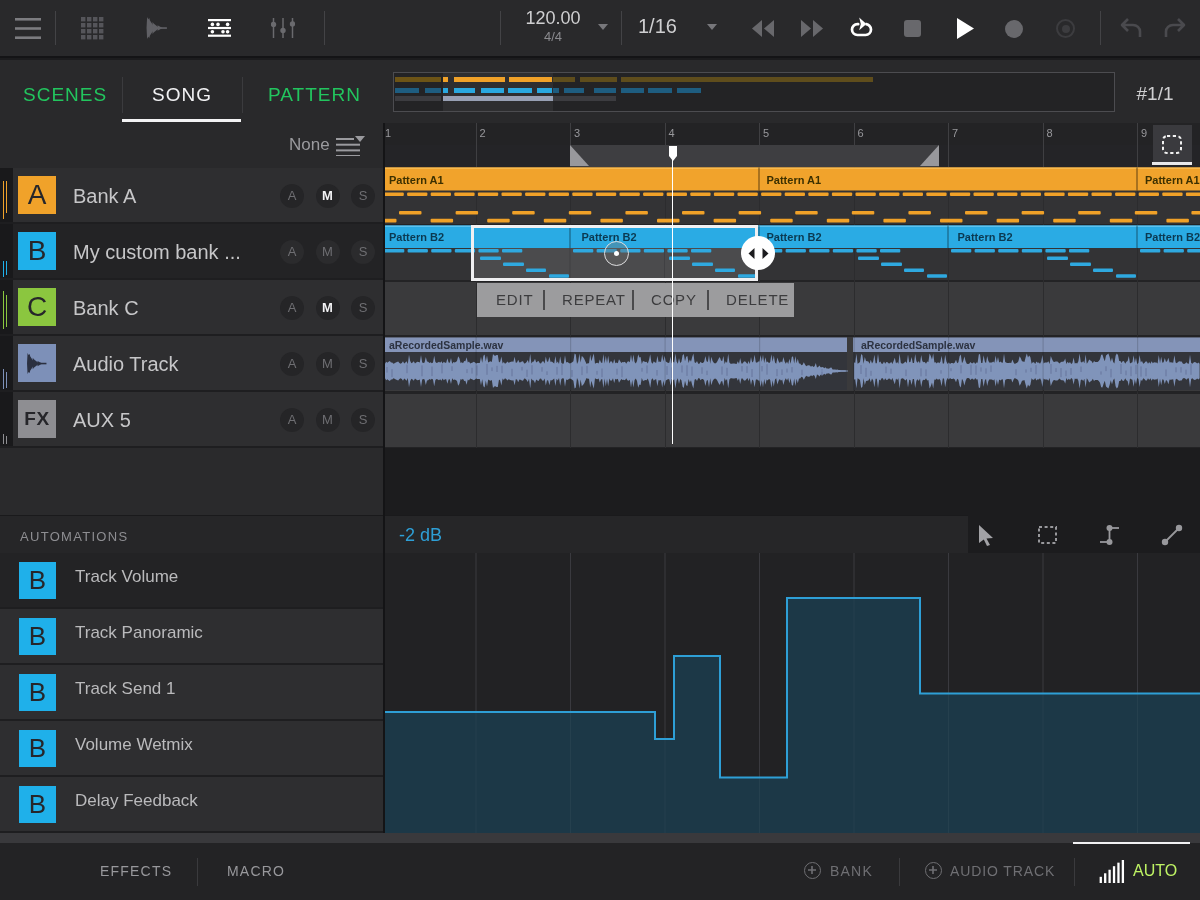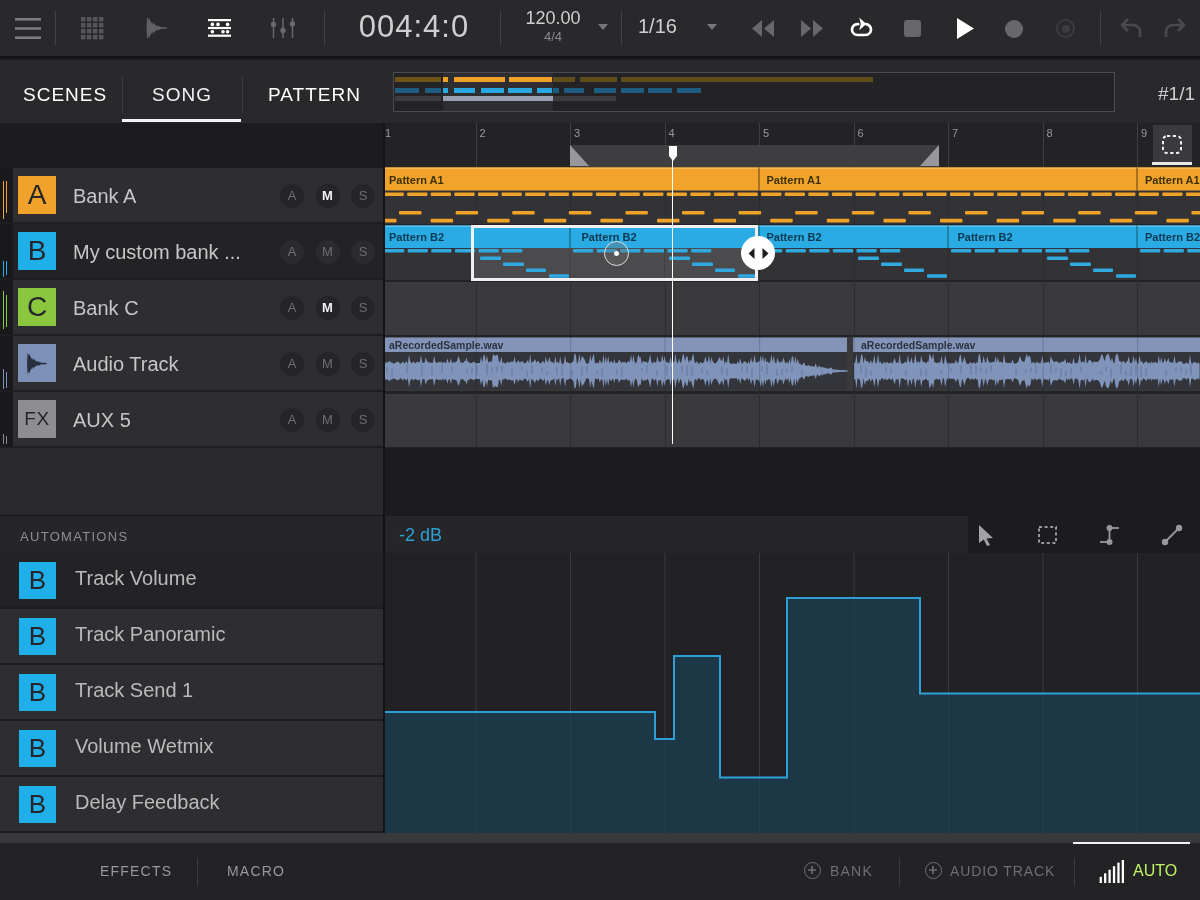--- a/index.html
+++ b/index.html
@@ -9,24 +9,24 @@
 
 #toolbar{left:0;top:0;width:1200px;height:58px;background:#29292b;border-bottom:2px solid #141416}
 .tsep{position:absolute;top:11px;width:1px;height:34px;background:#434346}
 .time{position:absolute;left:352px;top:9px;width:124px;text-align:center;font-size:31px;font-weight:400;color:#cfcfd1;letter-spacing:1px}
 .tempo{position:absolute;left:512px;top:8px;width:82px;text-align:center;color:#cfcfd1;font-size:18px}
 .tempo .sub{font-size:13px;color:#8a8a8e;margin-top:0px}
 .sig{position:absolute;left:638px;top:15px;width:68px;color:#cfcfd1;font-size:20px}
 .caret{position:absolute;width:0;height:0;border-left:5px solid transparent;border-right:5px solid transparent;border-top:6px solid #77777b}
 
 #header{left:0;top:60px;width:1200px;height:63px;background:#29292b}
-.tab{position:absolute;top:24px;font-size:19px;letter-spacing:1px;color:#ffffff}
+.tab{position:absolute;top:24px;font-size:19px;letter-spacing:1px;color:#22c55e}
 .tabsep{position:absolute;top:17px;width:1px;height:36px;background:#3b3b3e}
 #minimap{position:absolute;left:393px;top:12px;width:722px;height:40px;background:#232325;border:1px solid #4c4c50}
-#hash{position:absolute;left:1115px;top:23px;width:80px;text-align:right;color:#cfcfd1;font-size:19px}
+#hash{position:absolute;left:1115px;top:23px;width:80px;text-align:center;color:#cfcfd1;font-size:19px}
 
 #nonerow{left:0;top:123px;width:383px;height:45px;background:#29292b}
 #lpanel{left:0;top:168px;width:383px;height:347px;background:#2a2a2c}
 .trow{position:absolute;left:0;width:383px;height:54px;background:#2e2e30}
 .trow.sel{background:#232325}
 .gutter{position:absolute;left:0;top:0;width:13px;height:54px;background:#19191b}
 .gbar{position:absolute;width:1.6px}
 .ticon{position:absolute;left:18px;top:8px;width:38px;height:38px;text-align:center;line-height:38px;font-size:28px;color:#26262a}
 .tname{position:absolute;left:73px;top:16.5px;font-size:20px;color:#c6c6c8}
 .ams{position:absolute;top:16px;width:24px;height:24px;border-radius:50%;text-align:center;line-height:24px;font-size:13px}
@@ -36,21 +36,21 @@
 .rt{position:absolute;top:0;width:1px;height:22px;background:#3f3f42}
 #loopstrip{left:385px;top:145px;width:815px;height:22px;background:#242427}
 #tracks{left:385px;top:167px;width:815px;height:281px;background:#232325}
 .vg{position:absolute;top:0;width:1px;height:281px;background:#2c2c2e}
 
 #autohdr{left:0;top:515px;width:968px;height:38px;background:#262628;border-top:1px solid #1a1a1c}
 #autorows{left:0;top:553px;width:385px;height:280px}
 .arow{position:absolute;left:0;width:385px;height:54px;background:#2e2e30}
 .arow.sel{background:#232325}
 .aicon{position:absolute;left:19px;top:9px;width:37px;height:37px;background:#1fb0ea;color:#26262a;text-align:center;line-height:37px;font-size:26px}
-.aname{position:absolute;left:75px;top:14px;font-size:20px;color:#bababc}
+.aname{position:absolute;left:75px;top:14px;font-size:17px;color:#bababc}
 #autograph{left:385px;top:553px;width:815px;height:280px;background:#222224}
 
 #scrollstrip{left:0;top:833px;width:1200px;height:10px;background:#39393c}
 #bottombar{left:0;top:843px;width:1200px;height:66px;background:#232325}
 .bbtxt{position:absolute;top:20px;font-size:14px;letter-spacing:1.2px;color:#98989c}
 .bbsep{position:absolute;top:15px;width:1px;height:28px;background:#3a3a3d}
 .dim{color:#6f6f73}
 </style></head>
 <body>
 <div id="app">
@@ -111,21 +111,20 @@
           <path d="M12 0V20"></path>
           <path d="M21.5 0V20"></path>
         </g>
     <g fill="#6a6a6e">
           <circle cx="2.5" cy="6.5" r="2.7"></circle>
           <circle cx="12" cy="12.5" r="2.7"></circle>
           <circle cx="21.5" cy="6" r="2.7"></circle>
         </g>
   </svg>
   <div class="tsep" style="left:324px"></div>
-  <div class="time">004:4:0</div>
   <div class="tsep" style="left:500px"></div>
   <div class="tempo">120.00<div class="sub">4/4</div></div>
   <div class="caret" style="left:598px;top:24px"></div>
   <div class="tsep" style="left:621px"></div>
   <div class="sig">1/16</div>
   <div class="caret" style="left:707px;top:24px"></div>
   <svg class="abs" style="left:751px;top:20px" width="24" height="17" viewBox="0 0 24 17">
     <g fill="#68686c">
           <path d="M11 0 L11 17 L1 8.5Z"></path>
           <path d="M23 0 L23 17 L13 8.5Z"></path>
@@ -190,20 +189,32 @@
     <div class="abs" style="left:254px;top:14.5px;height:5px;background:#1e5d80;width:23.5px"></div>
     <div class="abs" style="left:283px;top:14.5px;height:5px;background:#1e5d80;width:23.5px"></div>
 
     <div class="abs" style="left:1px;top:23px;height:5px;background:#3c3c40;width:46px"></div>
     <div class="abs" style="left:49px;top:23px;height:5px;background:#98a0b4;width:110px"></div>
     <div class="abs" style="left:159px;top:23px;height:5px;background:#3c3c40;width:63px"></div>
   </div>
   <div id="hash">#1/1</div>
 </div>
 
+<div class="abs" id="nonerow">
+  <div class="abs" style="left:289px;top:12px;font-size:17px;color:#9a9a9e">None</div>
+  <svg class="abs" style="left:336px;top:13px" width="29" height="20" viewBox="0 0 29 20">
+    <g stroke="#9a9a9e" stroke-width="2">
+          <path d="M0 3H18"></path>
+          <path d="M0 8.7H24"></path>
+          <path d="M0 14.4H24"></path>
+          <path d="M0 20H24"></path>
+        </g>
+    <path d="M19 0 H29 L24 6Z" fill="#9a9a9e"></path>
+  </svg>
+</div>
 
 <div class="abs" id="ruler">
       <div class="rn" style="left:0.0px">1</div>
       <div class="rn" style="left:94.5px">2</div>
       <div class="rn" style="left:189.0px">3</div>
       <div class="rn" style="left:283.5px">4</div>
       <div class="rn" style="left:378.0px">5</div>
       <div class="rn" style="left:472.5px">6</div>
       <div class="rn" style="left:567.0px">7</div>
       <div class="rn" style="left:661.5px">8</div>
@@ -408,20 +419,29 @@
 <div class="abs" style="left:604px;top:241px;width:25px;height:25px;border:1.5px solid #dedee0;border-radius:50%;background:rgba(110,110,110,0.38)">
   <div class="abs" style="left:9px;top:9px;width:5px;height:5px;background:#fff;border-radius:50%"></div>
 </div>
 <div class="abs" style="left:741px;top:236px;width:34px;height:34px;background:#fff;border-radius:50%">
   <svg class="abs" style="left:6.5px;top:11.5px" width="21" height="11" viewBox="0 0 21 11">
     <path d="M6.5 0 L6.5 11 L0.5 5.5Z" fill="#1c1c1e"></path>
         <path d="M14.5 0 L14.5 11 L20.5 5.5Z" fill="#1c1c1e"></path>
   </svg>
 </div>
 
+<div class="abs" style="left:477px;top:283px;width:317px;height:34px;background:#9c9c9e">
+  <div class="abs" style="left:19px;top:8px;font-size:15px;letter-spacing:0.8px;color:#3c3c3e">EDIT</div>
+  <div class="abs" style="left:66px;top:7px;width:2px;height:20px;background:#4a4a4c"></div>
+  <div class="abs" style="left:85px;top:8px;font-size:15px;letter-spacing:0.8px;color:#3c3c3e">REPEAT</div>
+  <div class="abs" style="left:155px;top:7px;width:2px;height:20px;background:#4a4a4c"></div>
+  <div class="abs" style="left:174px;top:8px;font-size:15px;letter-spacing:0.8px;color:#3c3c3e">COPY</div>
+  <div class="abs" style="left:230px;top:7px;width:2px;height:20px;background:#4a4a4c"></div>
+  <div class="abs" style="left:249px;top:8px;font-size:15px;letter-spacing:0.8px;color:#3c3c3e">DELETE</div>
+</div>
 
 <div class="abs" style="left:671.5px;top:147px;width:1.6px;height:297px;background:#fff"></div>
 <svg class="abs" style="left:669px;top:146px" width="8" height="16" viewBox="0 0 8 16">
   <path d="M0 0 H8 V10 L4 15 L0 10Z" fill="#fff"></path>
 </svg>
 
 <div class="abs" id="lpanel">
       <div class="trow" style="top:0px">
         <div class="gutter">
           <div class="gbar" style="left:2.5px;top:13px;height:38px;background:#f0a22a"></div>
@@ -477,21 +497,21 @@
         <div class="ams" style="left:280px;background:#252527;color:#6e6e72">A</div>
         <div class="ams" style="left:315.5px;background:#252527;color:#6e6e72">M</div>
         <div class="ams" style="left:351px;background:#252527;color:#6e6e72">S</div>
         <div class="abs" style="left:0;top:54px;width:383px;height:2px;background:#1e1e20"></div>
       </div>
       <div class="trow" style="top:224px">
         <div class="gutter">
           <div class="gbar" style="left:2.5px;top:42px;height:10px;background:#8e8e92"></div>
           <div class="gbar" style="left:5.8px;top:44px;height:8px;background:#8e8e92"></div>
         </div>
-        <div class="ticon" style="background:#8e8e92;font-size:19px;font-weight:normal;letter-spacing:0.5px">FX</div>
+        <div class="ticon" style="background:#8e8e92;font-size:19px;font-weight:bold;letter-spacing:0.5px">FX</div>
         <div class="tname">AUX 5</div>
         <div class="ams" style="left:280px;background:#252527;color:#6e6e72">A</div>
         <div class="ams" style="left:315.5px;background:#252527;color:#6e6e72">M</div>
         <div class="ams" style="left:351px;background:#252527;color:#6e6e72">S</div>
         <div class="abs" style="left:0;top:54px;width:383px;height:2px;background:#1e1e20"></div>
       </div>
     </div>
 
 <div class="abs" id="autohdr">
   <div class="abs" style="left:20px;top:13px;font-size:13px;letter-spacing:1.3px;color:#8e8e92">AUTOMATIONS</div>

